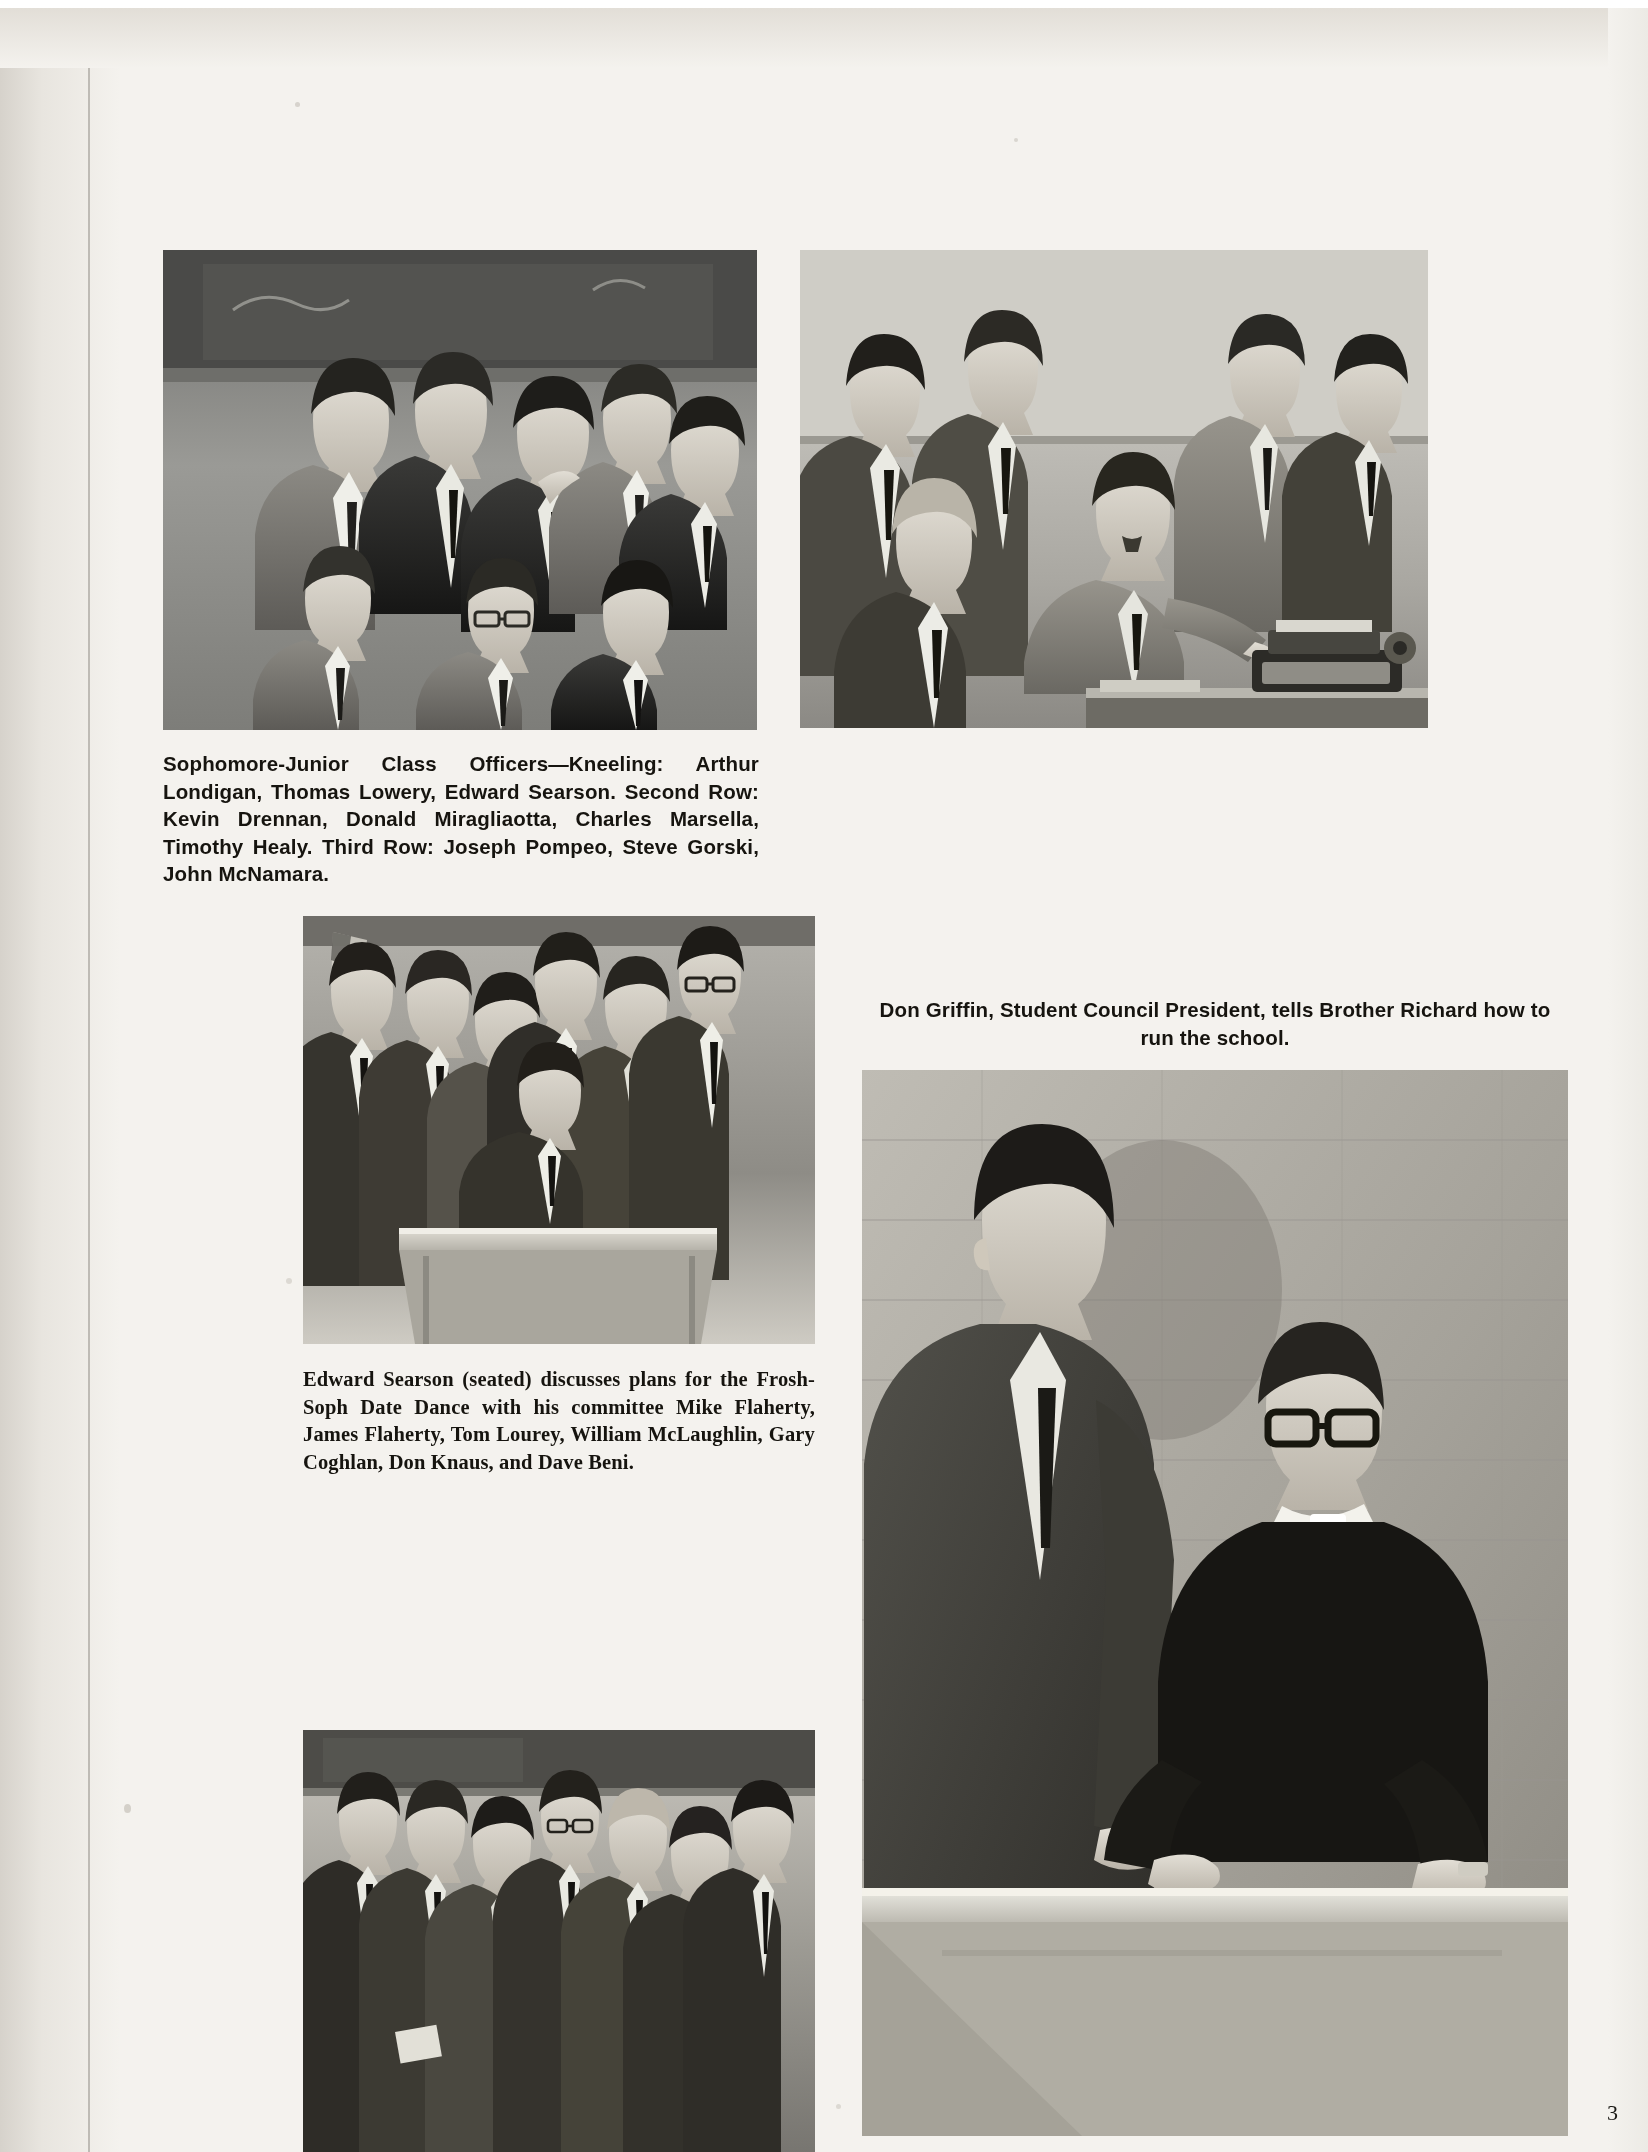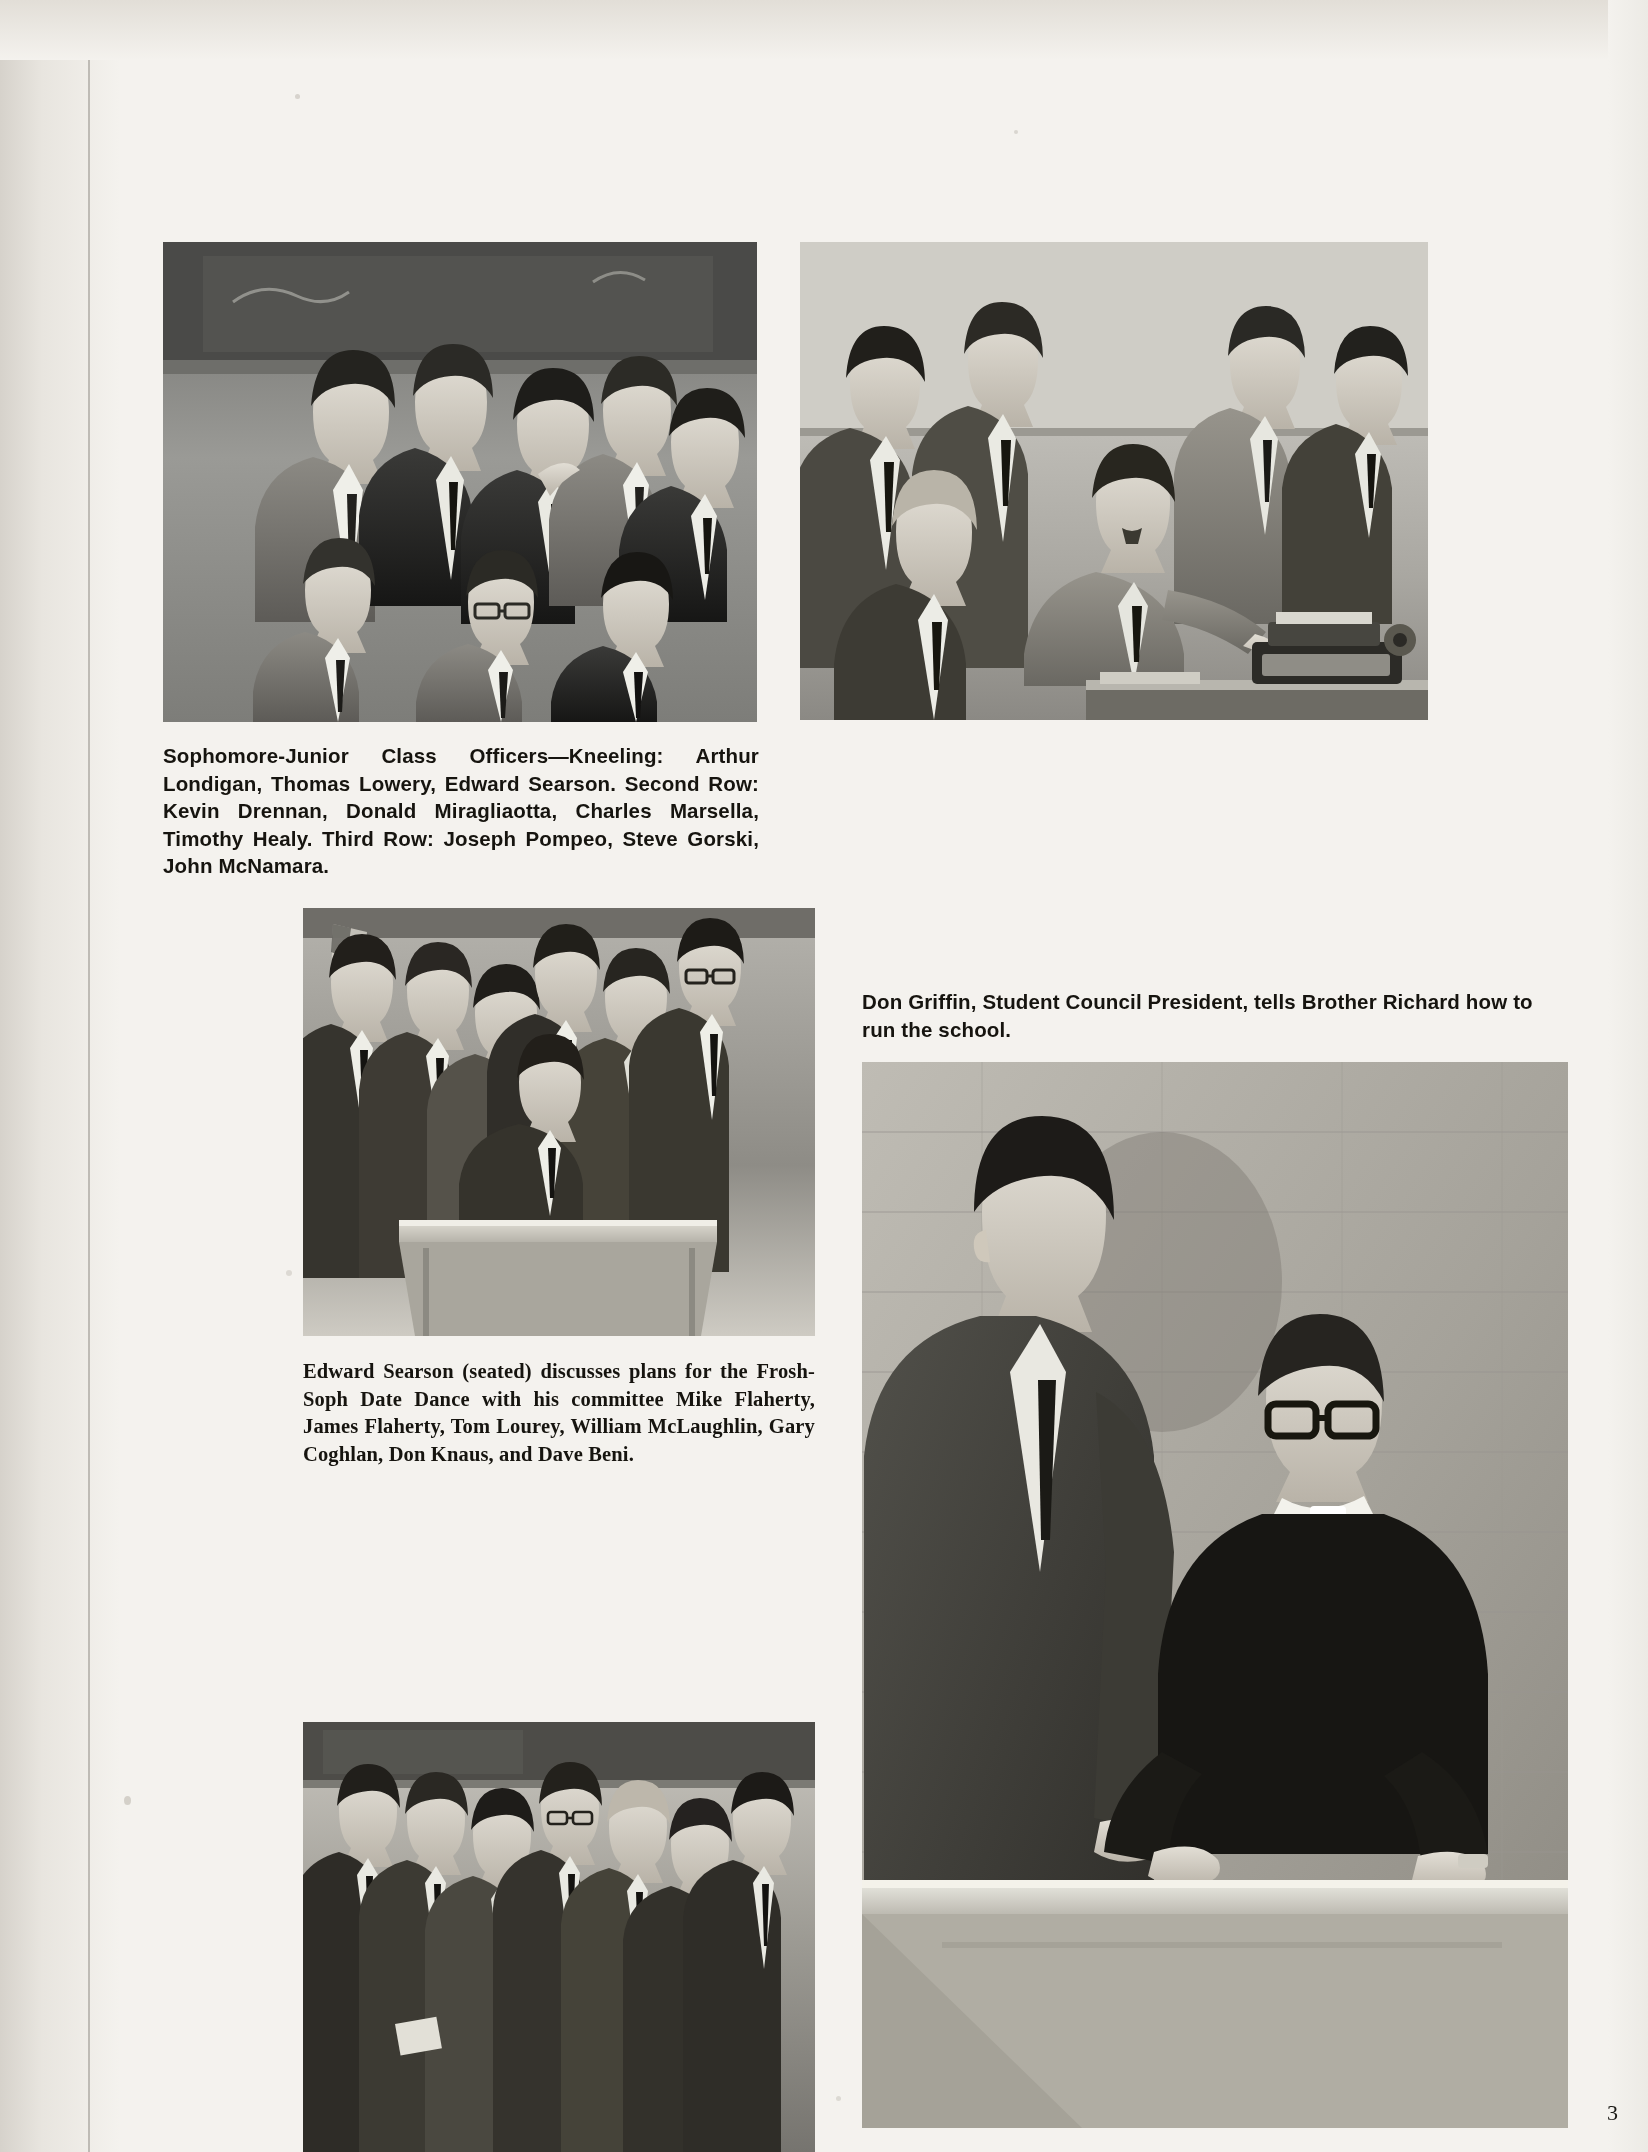--- a/index.html
+++ b/index.html
@@ -13,20 +13,21 @@
     position: relative;
     font-family: "Liberation Sans", sans-serif;
     overflow: hidden;
   }
 
   
   #page {
     position: absolute;
     inset: 0;
     background: #f4f2ee;
+    margin-top: 8px;
   }
 
   
   #gutter-shadow {
     position: absolute;
     left: 0;
     top: 0;
     width: 120px;
     height: 100%;
     background: linear-gradient(to right, #d6d2cb 0%, #e8e5df 35%, #f4f2ee 100%);
@@ -357,21 +358,21 @@
 
         <path d="M96 312 h318 v22 h-318z" fill="url(#tabletop)"></path>
         <path d="M96 334 h318 l-16 94 h-286z" fill="#a9a69d"></path>
         <path d="M96 312 h318 v6 h-318z" fill="#f0eee7"></path>
         <rect x="120" y="340" width="6" height="88" fill="#8c8a82"></rect>
         <rect x="386" y="340" width="6" height="88" fill="#8c8a82"></rect>
       </svg>
     </div>
   </div>
 
-  <div class="caption" style="left:862px; top:988px; width:706px; text-align:left;">Don Griffin, Student Council President, tells Brother Richard how to run the school.</div>
+  <div class="caption" style="left:862px; top:988px; width:706px; text-align:center;">Don Griffin, Student Council President, tells Brother Richard how to run the school.</div>
 
   <div class="photo" style="left:862px; top:1062px; width:706px; height:1066px;">
     <div class="inner">
       <svg width="706" height="1066" viewBox="0 0 706 1066" preserveAspectRatio="none">
         <defs>
           <linearGradient id="wall" x1="0" y1="0" x2="1" y2="1">
             <stop offset="0%" stop-color="#bfbcb4"></stop>
             <stop offset="55%" stop-color="#a5a29a"></stop>
             <stop offset="100%" stop-color="#8b8880"></stop>
           </linearGradient>

